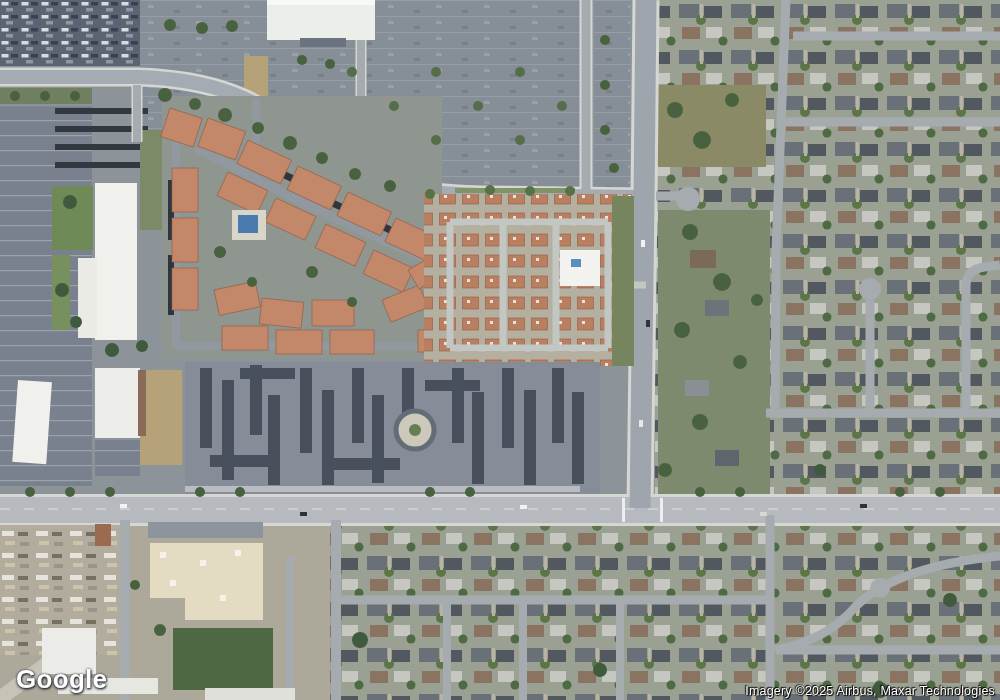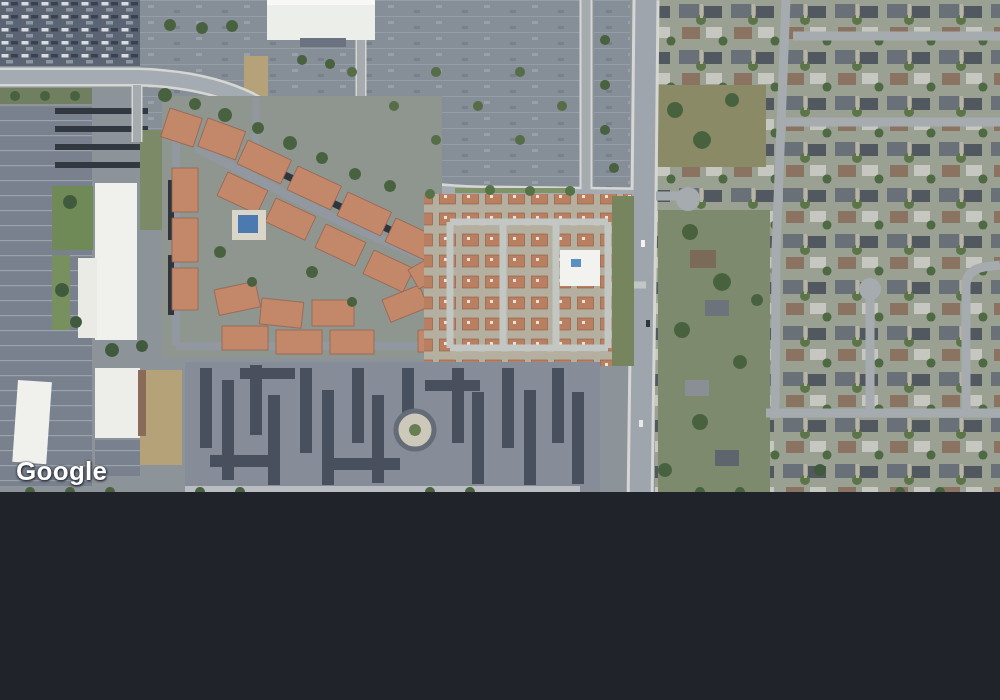--- a/index.html
+++ b/index.html
@@ -1,16 +1,16 @@
 <!DOCTYPE html>
 <html><head>
 <meta charset="utf-8">
 <style>
   html,body{margin:0;padding:0;background:#20242a;}
-  .stage{position:relative;width:1000px;height:492px;overflow:hidden;
+  .stage{position:relative;width:1000px;height:700px;overflow:hidden;
          font-family:"Liberation Sans",sans-serif;background:#8d9499;}
   .stage svg{display:block}
   .google-logo{position:absolute;left:16px;bottom:8px;color:#fff;
     font-size:26px;font-weight:700;letter-spacing:.3px;line-height:1;
     text-shadow:0 1px 3px rgba(35,40,50,.95),0 0 2px rgba(35,40,50,.8),1px 1px 2px rgba(35,40,50,.7);
     cursor:pointer;user-select:none;}
   .attribution{position:absolute;right:5px;bottom:3px;color:#fff;font-size:12.5px;
     letter-spacing:.2px;line-height:1;
     text-shadow:0 0 2px #000,1px 1px 1px #000,-1px -1px 1px #000;}
 </style>
@@ -343,13 +343,14 @@
   <rect x="520" y="505" width="7" height="4" fill="#f2f2f2"></rect>
   <rect x="760" y="512" width="7" height="4" fill="#d8d8d4"></rect>
   <rect x="860" y="504" width="7" height="4" fill="#2e3338"></rect>
   <rect x="641" y="240" width="4" height="7" fill="#f2f2f2"></rect>
   <rect x="646" y="320" width="4" height="7" fill="#30353c"></rect>
   <rect x="639" y="420" width="4" height="7" fill="#e8e8e4"></rect>
 </g>
 </svg>
 
 <div class="google-logo">Google</div>
+<div class="attribution">Imagery ©2025 Airbus, Maxar Technologies</div>
 </div>
 
 </body></html>

